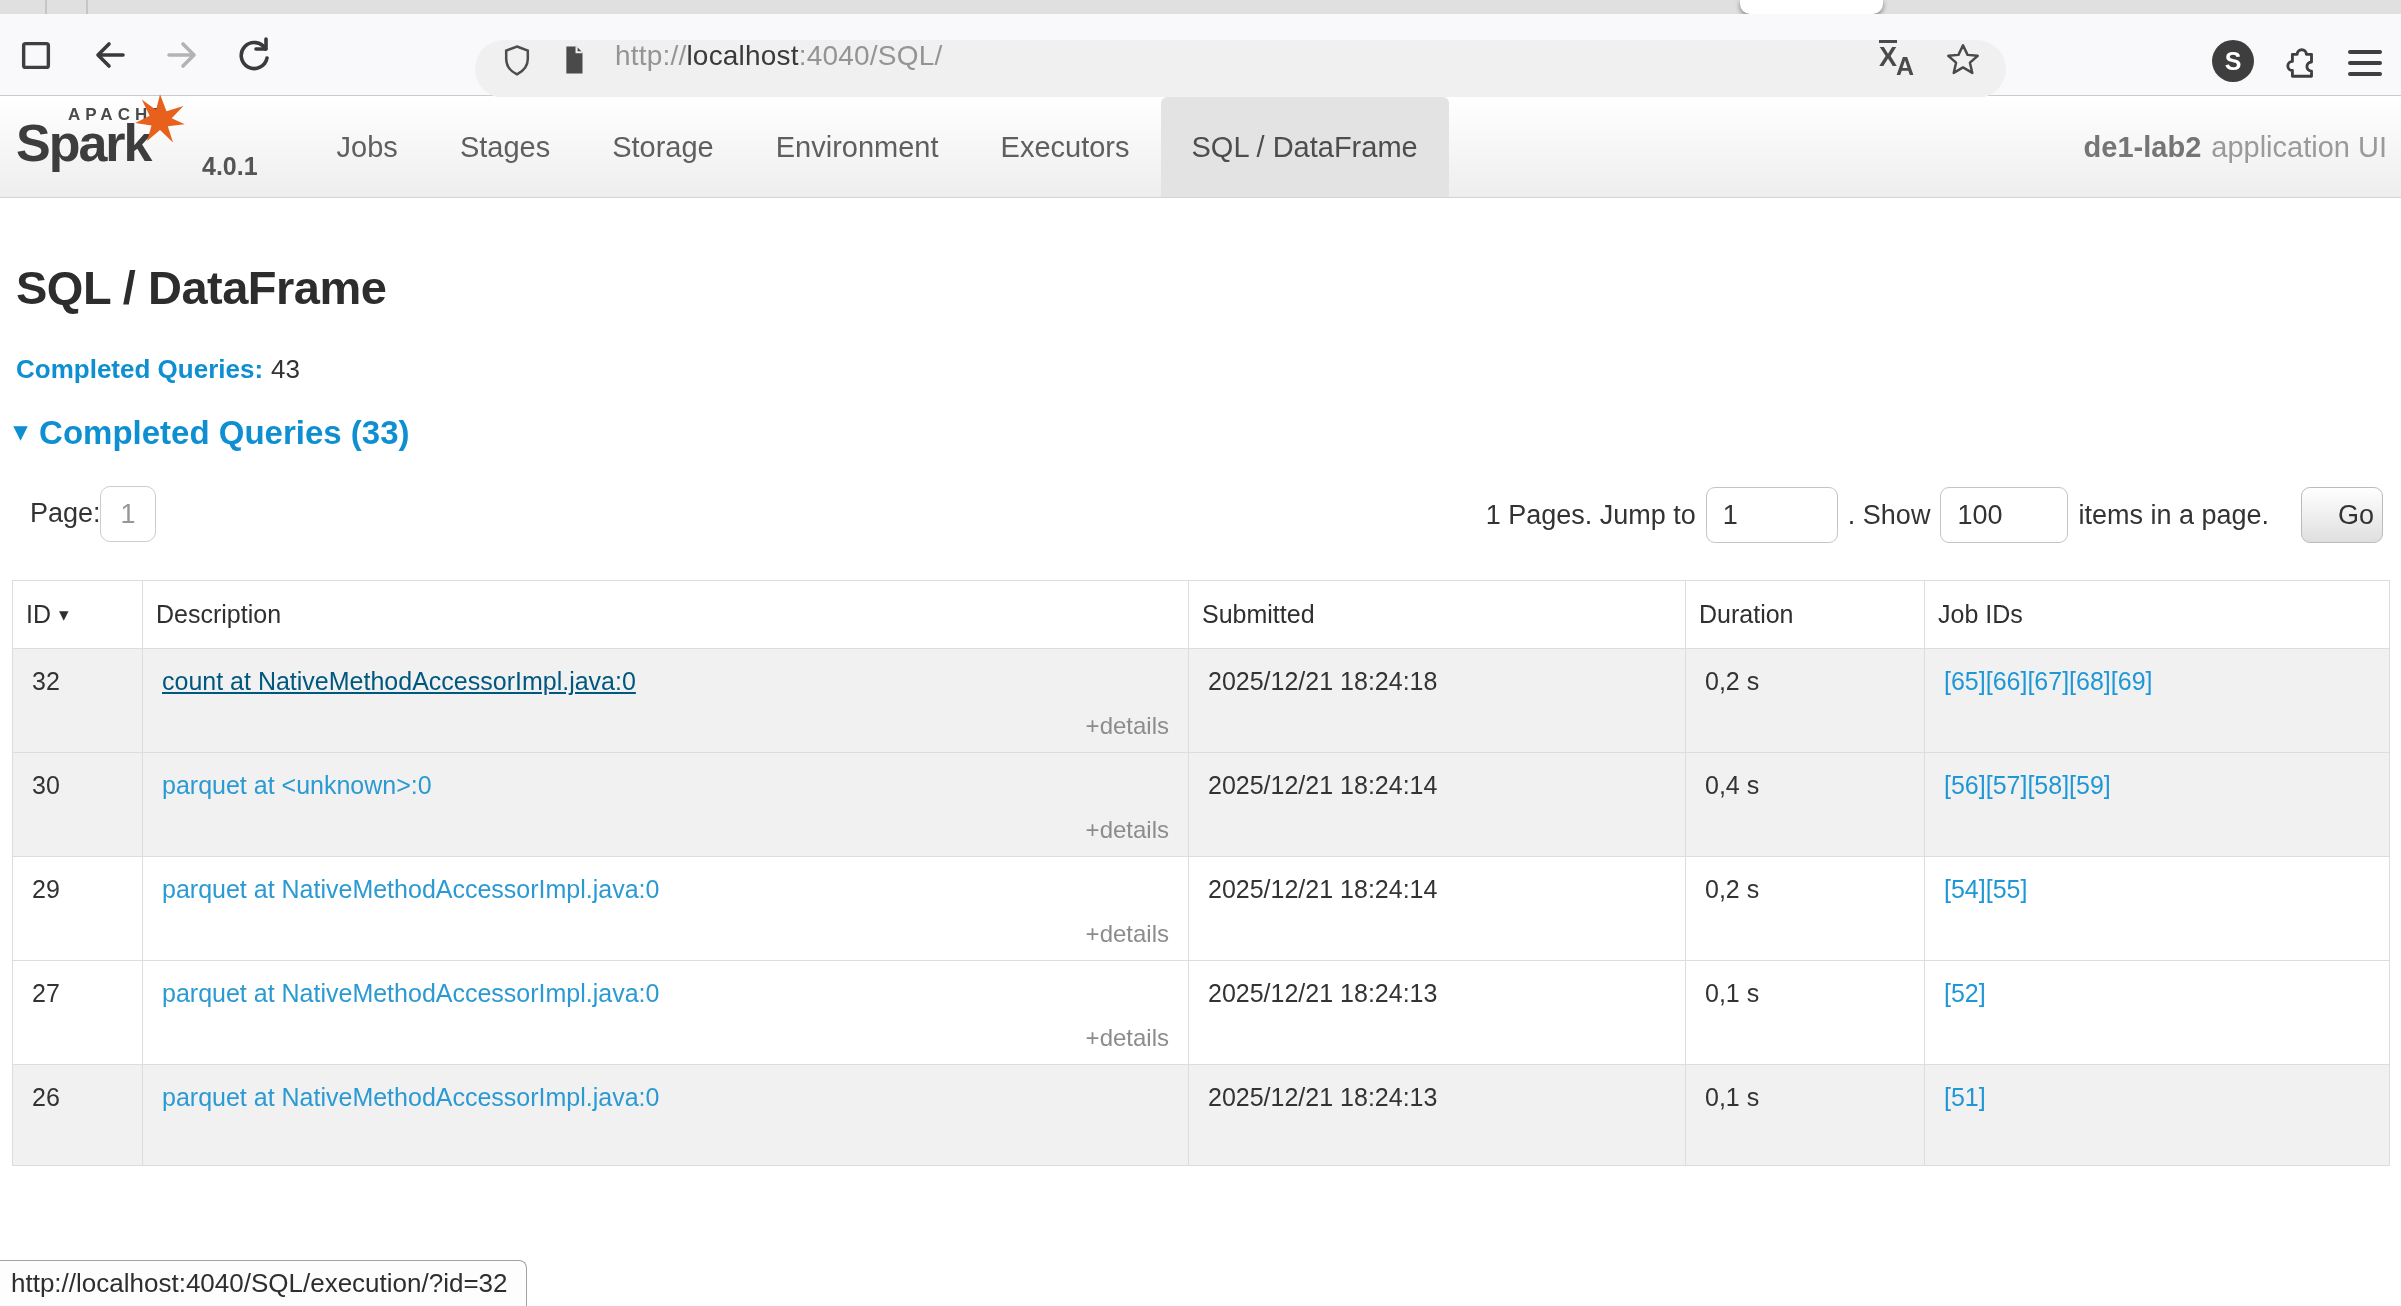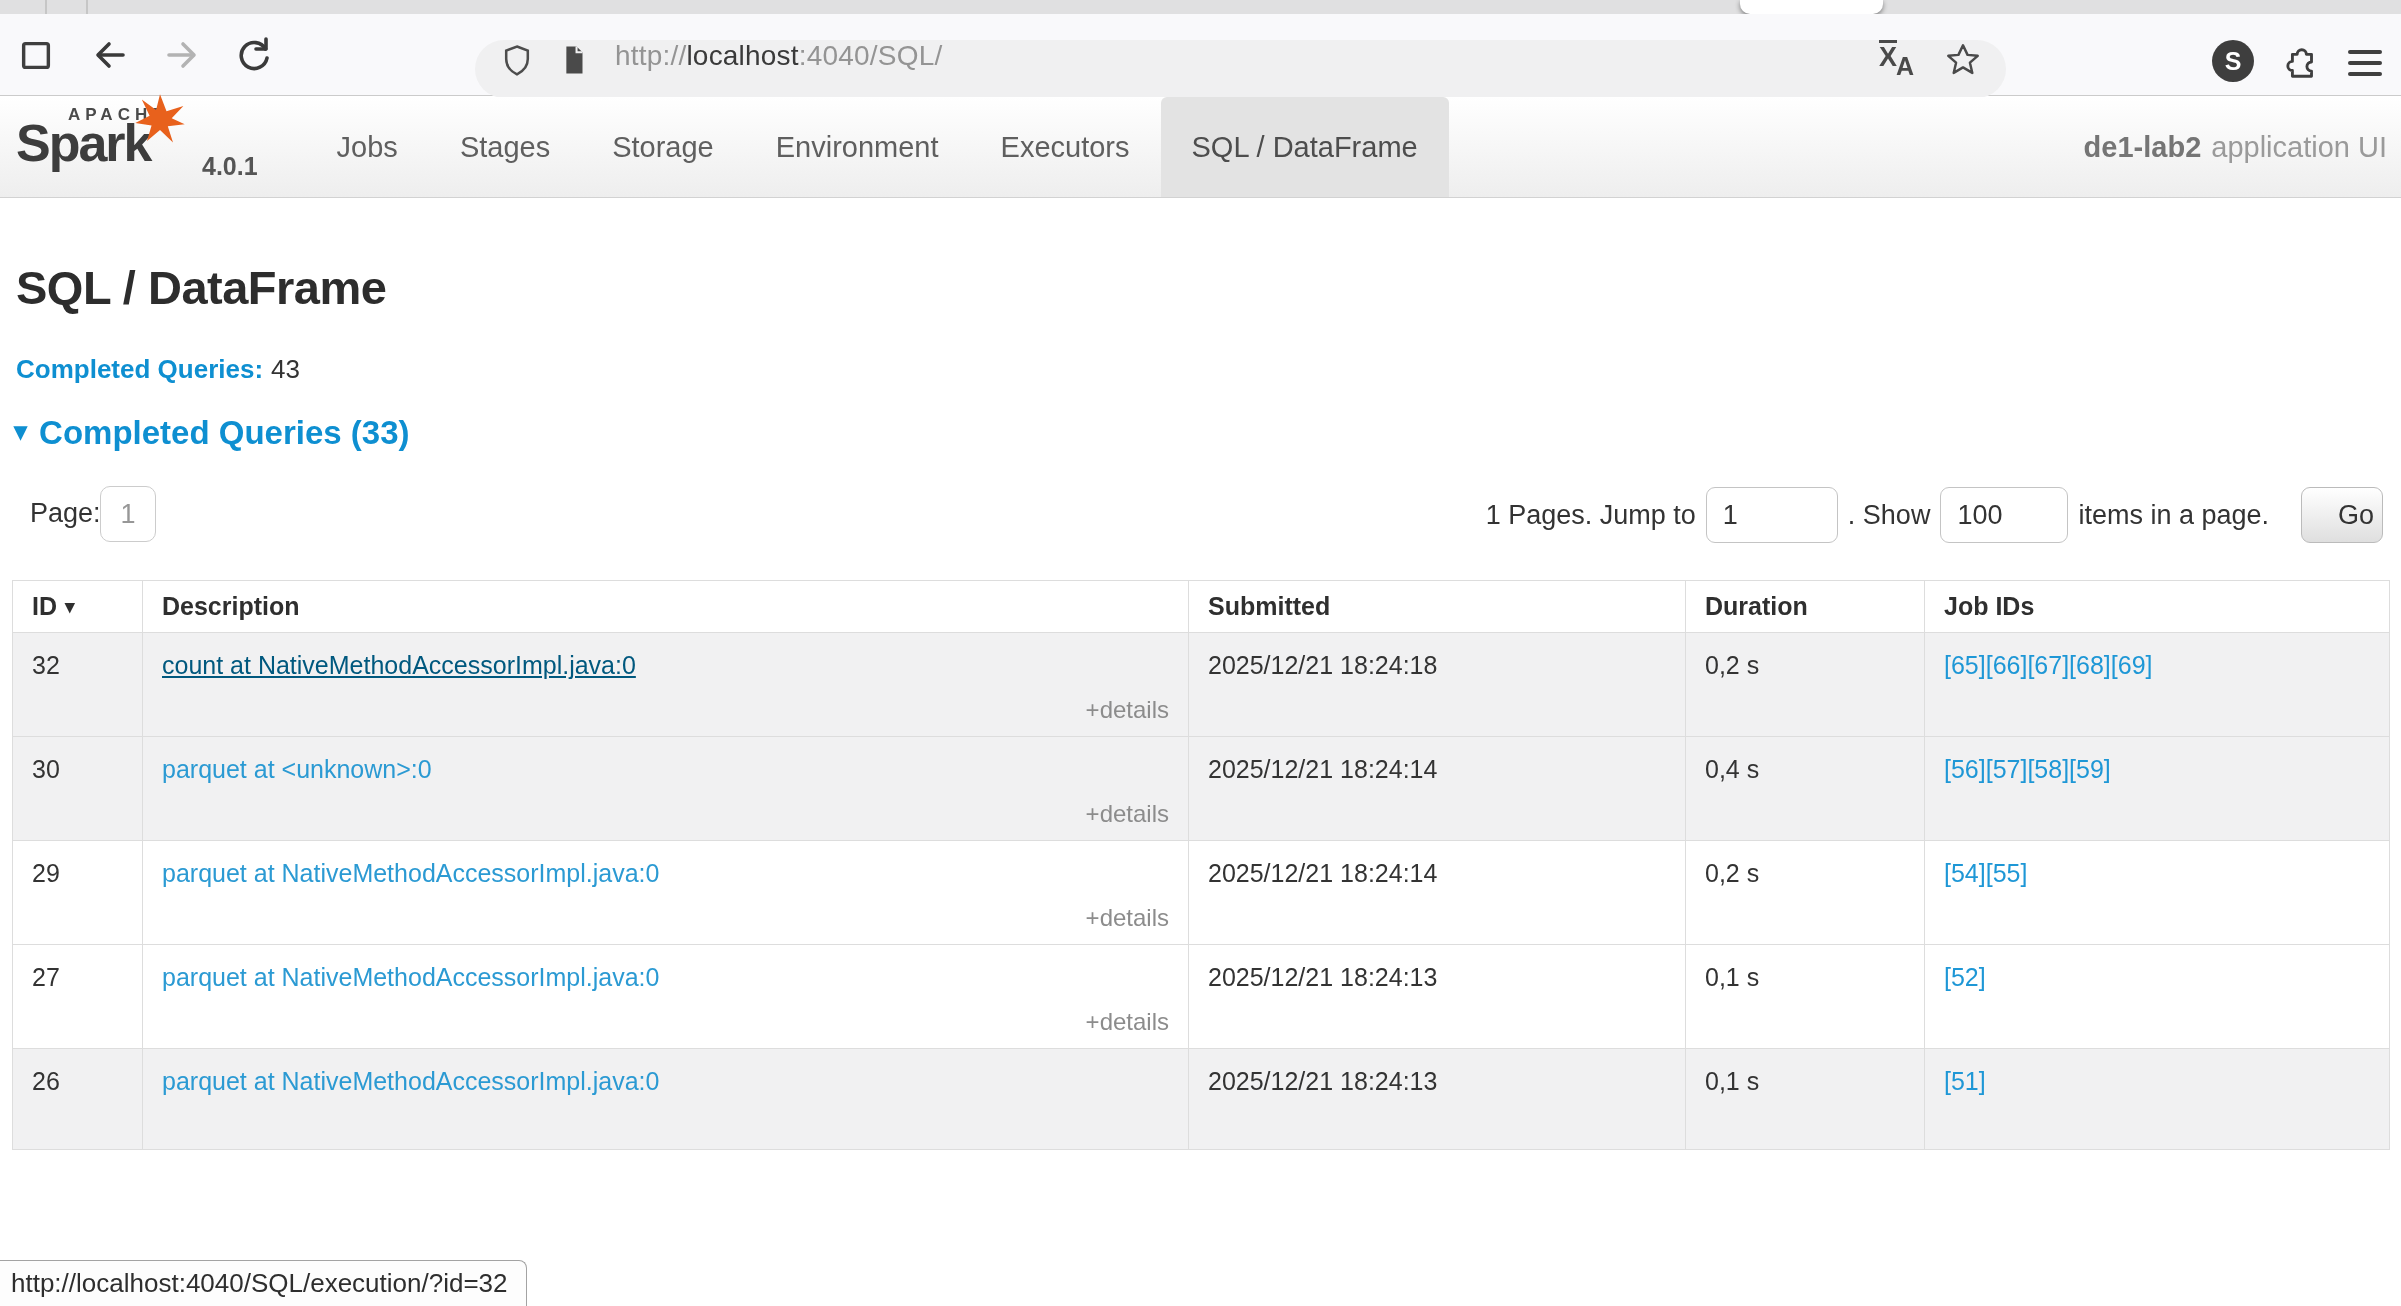--- a/index.html
+++ b/index.html
@@ -89,21 +89,21 @@
   .pag-input.small { width:128px; }
   .go-btn {
     width:82px; height:56px; margin-left:22px; border:1px solid #bbb; border-radius:9px;
     background:linear-gradient(#ffffff,#dfdfdf); font-size:27px; color:#333;
     font-family:"Liberation Sans", sans-serif; cursor:pointer;padding-left:28px;
   }
 
   
   .query-table { position:absolute; top:382px; left:12px; width:2377px; border-collapse:collapse; table-layout:fixed; }
   .query-table th, .query-table td { border:1px solid #dddddd; text-align:left; vertical-align:top; }
-  .query-table th { height:52px; vertical-align:middle; padding:0 19px; font-size:25px; font-weight:bold; color:#2f2f2f; background:#fff; }
+  .query-table th { height:68px; vertical-align:middle; padding:0 13px; font-size:25px; font-weight:normal; color:#2f2f2f; background:#fff; }
   .sort-arrow { font-size:19px; margin-left:8px; vertical-align:2px; }
   .query-table td { padding:18px 19px 12px; font-size:25px; color:#333; }
   tr.data-row { height:101px; }
   tr.data-row.stripe td { background:#f1f1f2; }
   a.q-link { color:#2b9ad3; text-decoration:none; cursor:pointer; }
   a.q-link.hovered { color:#00587e; text-decoration:underline; }
   .details-line { text-align:right; color:#8c8c8c; font-size:24px; margin-top:16px; }
   a.job-link { color:#1e97d6; text-decoration:none; cursor:pointer; }
 
   

